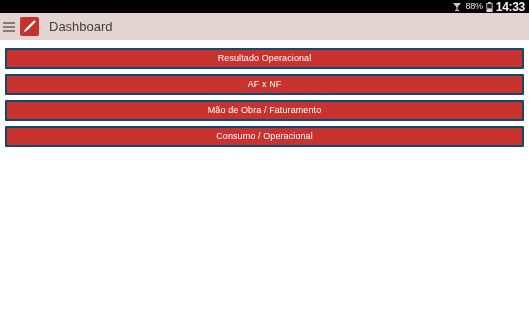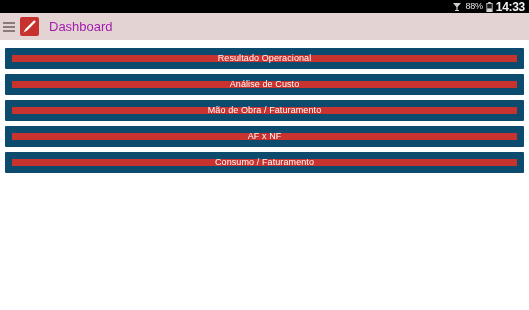--- a/index.html
+++ b/index.html
@@ -100,21 +100,21 @@
     overflow: hidden;
     flex: 0 0 auto;
     margin-right: 10px;
   }
   .app-logo svg {
     position: absolute;
     left: 0;
     top: 0;
   }
   .app-title {
-    color: #a21caf;
+    color: #404040;
     font-size: 13px;
     line-height: 13px;
     font-family: "Liberation Sans", sans-serif;
     white-space: nowrap;
   }
 
   
   .content {
     flex: 1 1 auto;
     background: #ffffff;
@@ -125,21 +125,21 @@
     gap: 5px;
     overflow: hidden;
   }
   .dash-button {
     display: flex;
     align-items: center;
     justify-content: center;
     height: 21px;
     min-height: 21px;
     background: #c9332f;
-    border: 7px solid #0c4a6e;
+    border: 2px solid #0c4a6e;
     border-radius: 1px;
     box-sizing: border-box;
     cursor: pointer;
     user-select: none;
   }
   .dash-button-label {
     color: #ffffff;
     font-size: 9px;
     line-height: 9px;
     letter-spacing: 0.1px;
@@ -186,32 +186,29 @@
     </div>
     <div class="app-title">Dashboard</div>
   </div>
 
   <div class="content">
 
     <div class="dash-button">
       <span class="dash-button-label">Resultado Operacional</span>
     </div>
 
-    <div class="dash-button">
-      <span class="dash-button-label">Análise de Custo</span>
-    </div>
-
-
+
+
+
+    <div class="dash-button">
+      <span class="dash-button-label">AF x NF</span>
+    </div>
 
     <div class="dash-button">
       <span class="dash-button-label">Mão de Obra / Faturamento</span>
     </div>
 
     <div class="dash-button">
-      <span class="dash-button-label">AF x NF</span>
-    </div>
-
-    <div class="dash-button">
-      <span class="dash-button-label">Consumo / Faturamento</span>
+      <span class="dash-button-label">Consumo / Operacional</span>
     </div>
 
   </div>
 </div>
 
 </body></html>

